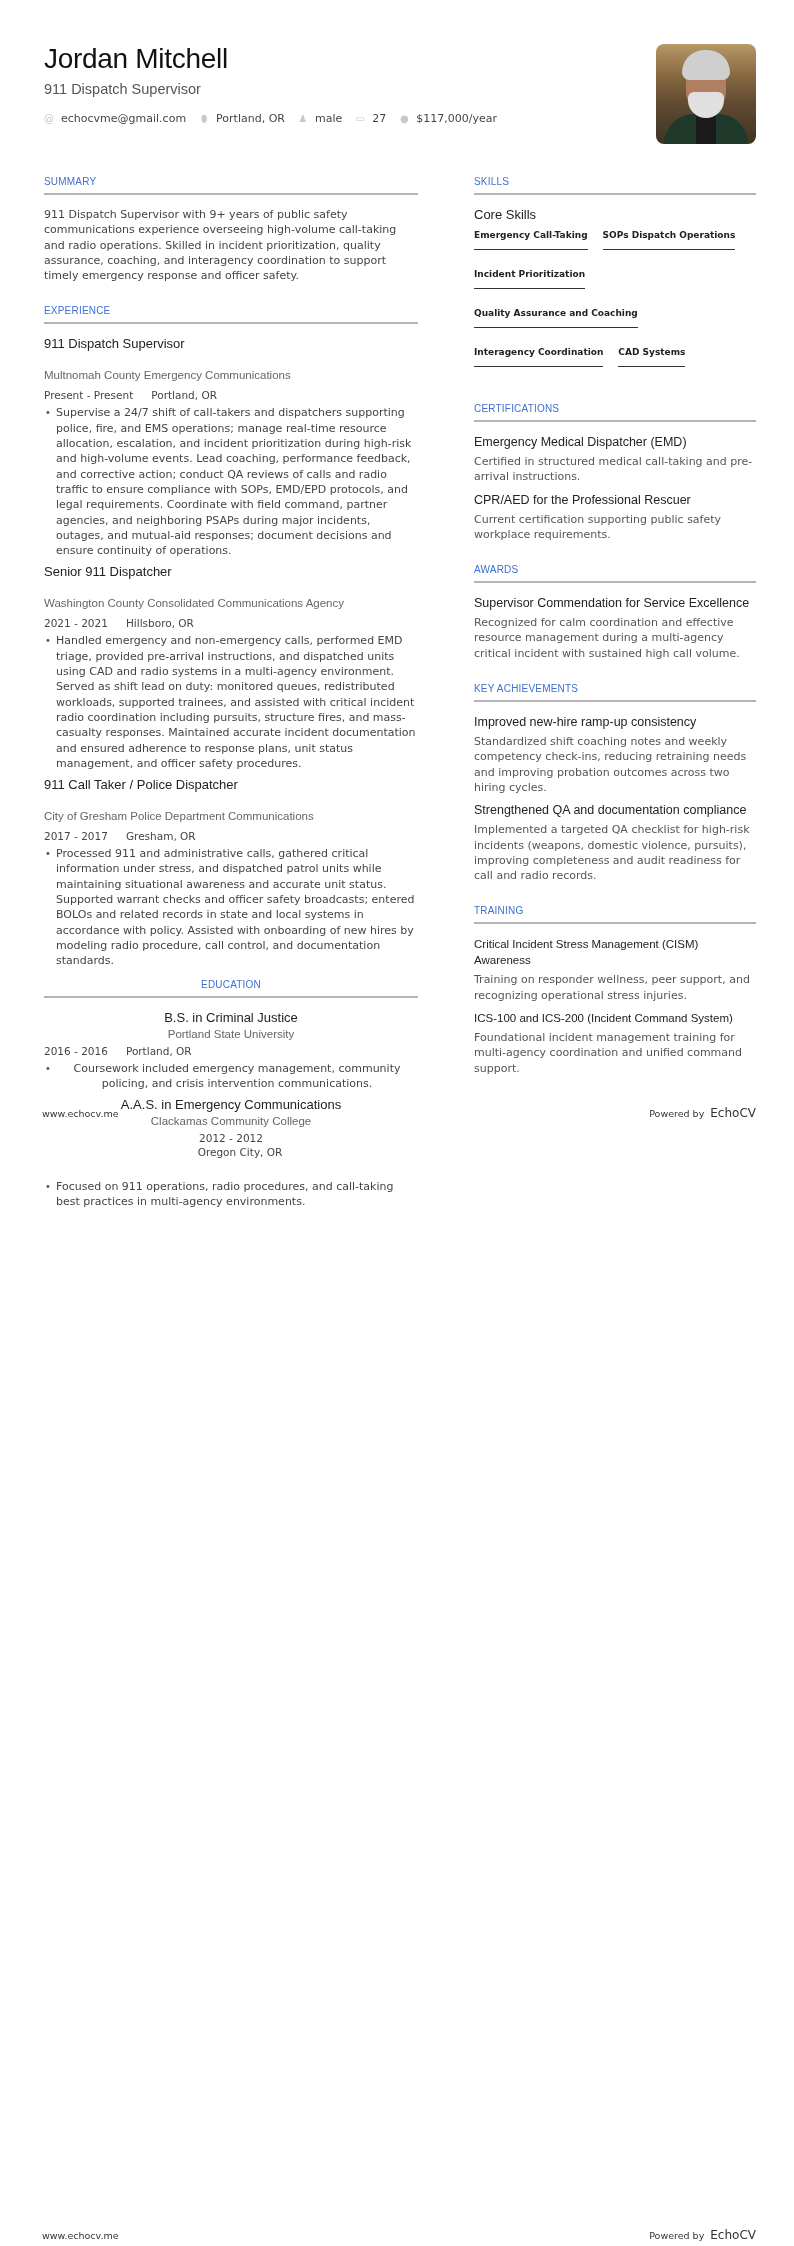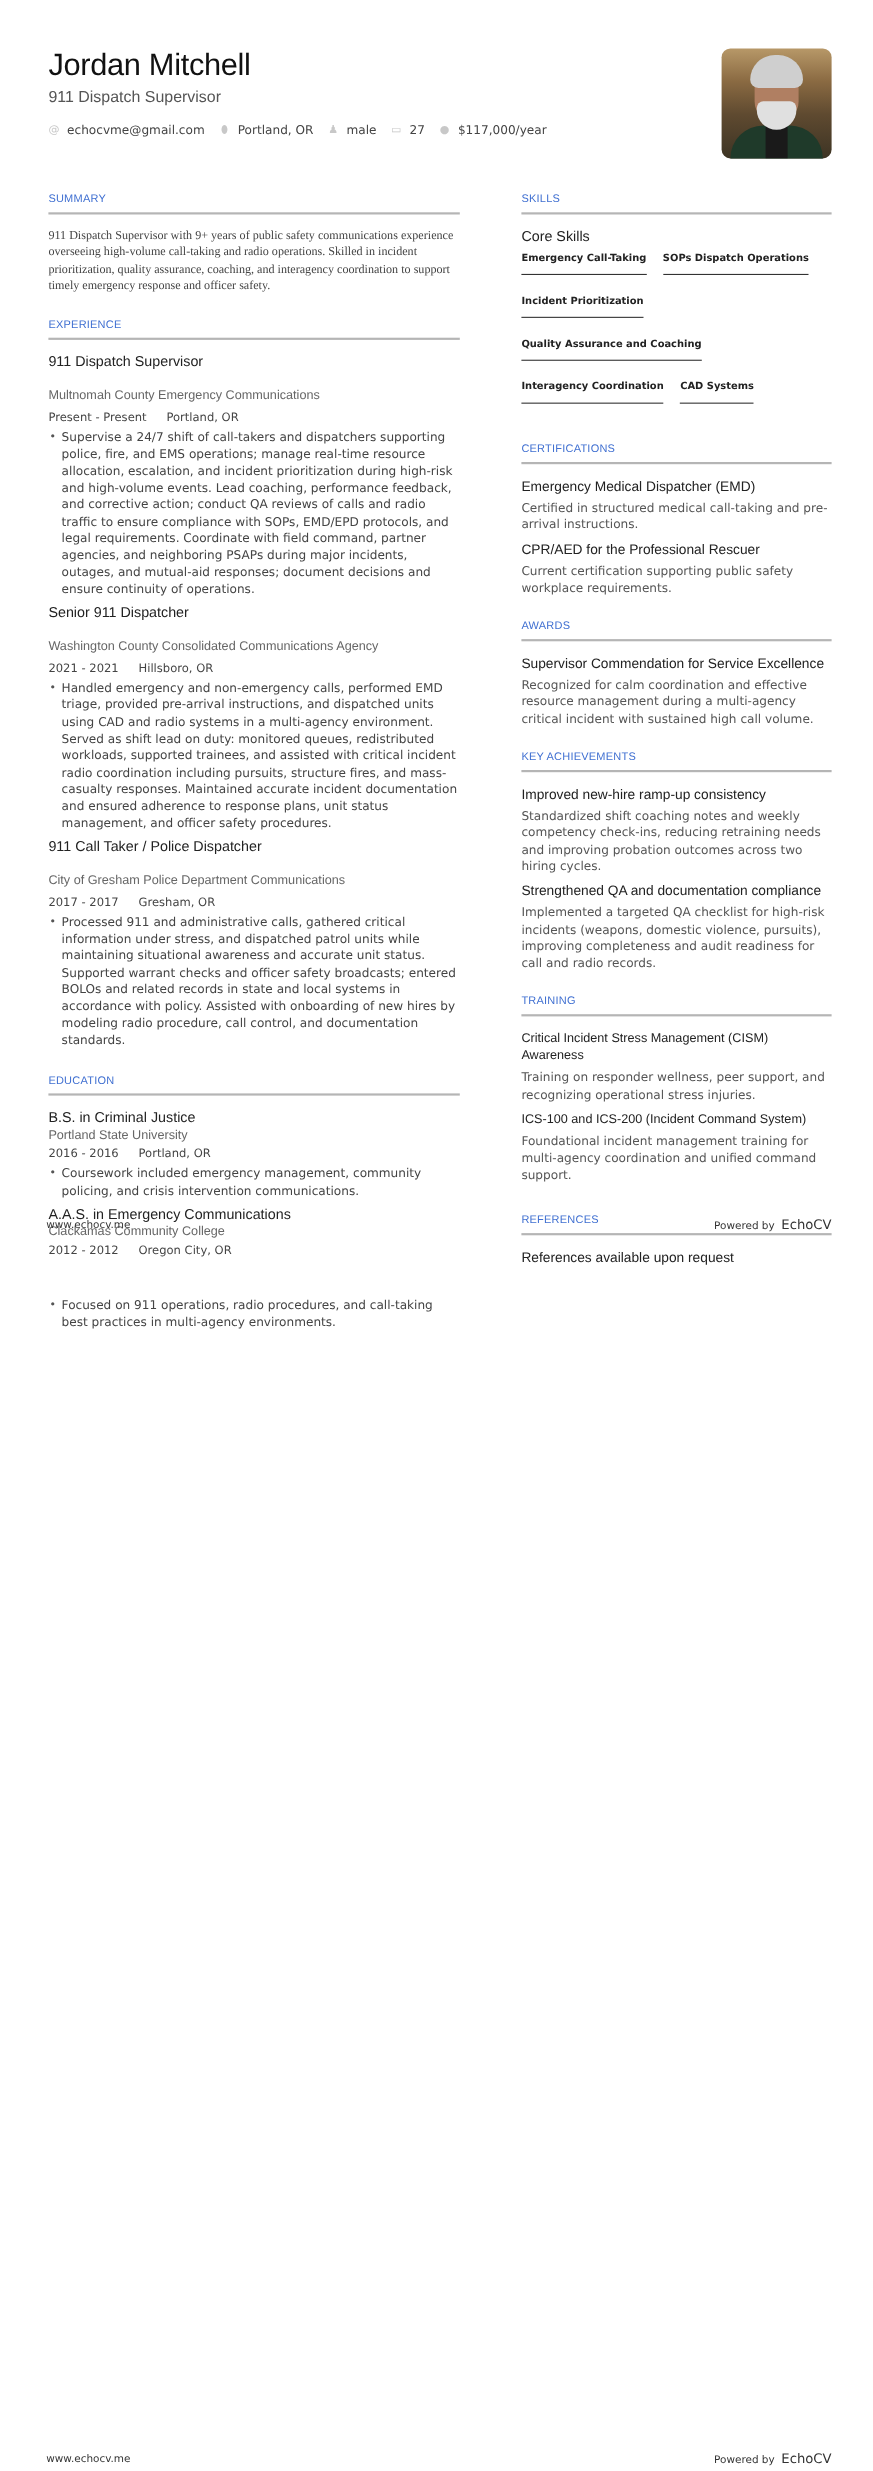--- a/index.html
+++ b/index.html
@@ -36,21 +36,21 @@
     .photo .jacket { position: absolute; left: 8px; top: 70px; width: 84px; height: 40px; border-radius: 30px 30px 0 0; background: #1f3a2a; }
     .photo .shirt { position: absolute; left: 40px; top: 70px; width: 20px; height: 30px; background: #1a1a1a; }
 
     .col-left { position: absolute; left: 44px; width: 374px; }
     .col-right { position: absolute; left: 474px; width: 282px; }
     .sec-title {
       font-family: "Liberation Sans", sans-serif;
       font-size: 10px; color: #3f6fd1; letter-spacing: 0.2px; line-height: 12px;
     }
     .sec-rule { height: 2px; background: #b5b5b5; margin-top: 5px; margin-bottom: 12px; }
-    .para { font-size: 11px; line-height: 15.3px; color: #444444; font-family: Liberation Serif, serif; }
+    .para { font-size: 11px; line-height: 15.3px; color: #444444; }
     .job-title { font-family: "Liberation Sans", sans-serif; font-size: 13px; color: #222; line-height: 16px; }
     .company { font-family: "Liberation Sans", sans-serif; font-size: 11.5px; color: #666; line-height: 15px; margin-top: 16px; }
     .meta { display: flex; font-size: 10.5px; color: #444; margin-top: 5px; line-height: 14px; }
     .meta .loc { margin-left: 18px; }
     ul.bullets { list-style: none; margin-top: 3px; }
     ul.bullets li { position: relative; padding-left: 12px; font-size: 11px; line-height: 15.3px; color: #444; }
     ul.bullets li::before { content: "•"; position: absolute; left: 1px; top: 0; color: #555; font-size: 10px; }
     .entry { margin-bottom: 6px; }
 
     .skill-group { font-family: "Liberation Sans", sans-serif; font-size: 13px; color: #222; line-height: 16px; margin-bottom: 6px; }
@@ -150,40 +150,40 @@
         <div class="meta">
           <span>2017 - 2017</span>
           <span class="loc">Gresham, OR</span>
         </div>
         <ul class="bullets">
           <li>Processed 911 and administrative calls, gathered critical information under stress, and dispatched patrol units while maintaining situational awareness and accurate unit status. Supported warrant checks and officer safety broadcasts; entered BOLOs and related records in state and local systems in accordance with policy. Assisted with onboarding of new hires by modeling radio procedure, call control, and documentation standards.</li>
         </ul>
       </div>
     </section>
 
-    <section style="margin-top:24px;">
+    <section style="margin-top:10px;text-align:center;">
       <div class="sec-title">EDUCATION</div>
       <div class="sec-rule"></div>
 
       <div class="entry">
         <div class="job-title">B.S. in Criminal Justice</div>
         <div class="company" style="margin-top:1px;">Portland State University</div>
         <div class="meta" style="margin-top:2px;">
           <span>2016 - 2016</span>
           <span class="loc">Portland, OR</span>
         </div>
         <ul class="bullets">
           <li>Coursework included emergency management, community policing, and crisis intervention communications.</li>
         </ul>
       </div>
 
       <div class="entry">
         <div class="job-title">A.A.S. in Emergency Communications</div>
         <div class="company" style="margin-top:1px;">Clackamas Community College</div>
-        <div class="meta" style="margin-top:2px;">
+        <div class="meta" style="margin-top:2px;flex-direction:column;">
           <span>2012 - 2012</span>
           <span class="loc">Oregon City, OR</span>
         </div>
       </div>
     </section>
   </div>
 
   <div class="col-right" style="top:176px;">
 
     <section>
@@ -227,25 +227,20 @@
 
     <section style="margin-top:22px;">
       <div class="sec-title">TRAINING</div>
       <div class="sec-rule"></div>
       <div class="r-title sm">Critical Incident Stress Management (CISM) Awareness</div>
       <div class="r-desc">Training on responder wellness, peer support, and recognizing operational stress injuries.</div>
       <div class="r-title sm">ICS-100 and ICS-200 (Incident Command System)</div>
       <div class="r-desc">Foundational incident management training for multi-agency coordination and unified command support.</div>
     </section>
 
-    <section style="margin-top:28px;">
-      <div class="sec-title">REFERENCES</div>
-      <div class="sec-rule"></div>
-      <div class="r-title">References available upon request</div>
-    </section>
   </div>
 
   <div class="footer" style="top:1106px;">
     <span>www.echocv.me</span>
     <span>
       <span>Powered by</span>
       <span class="brand">EchoCV</span>
     </span>
   </div>
 </div>

